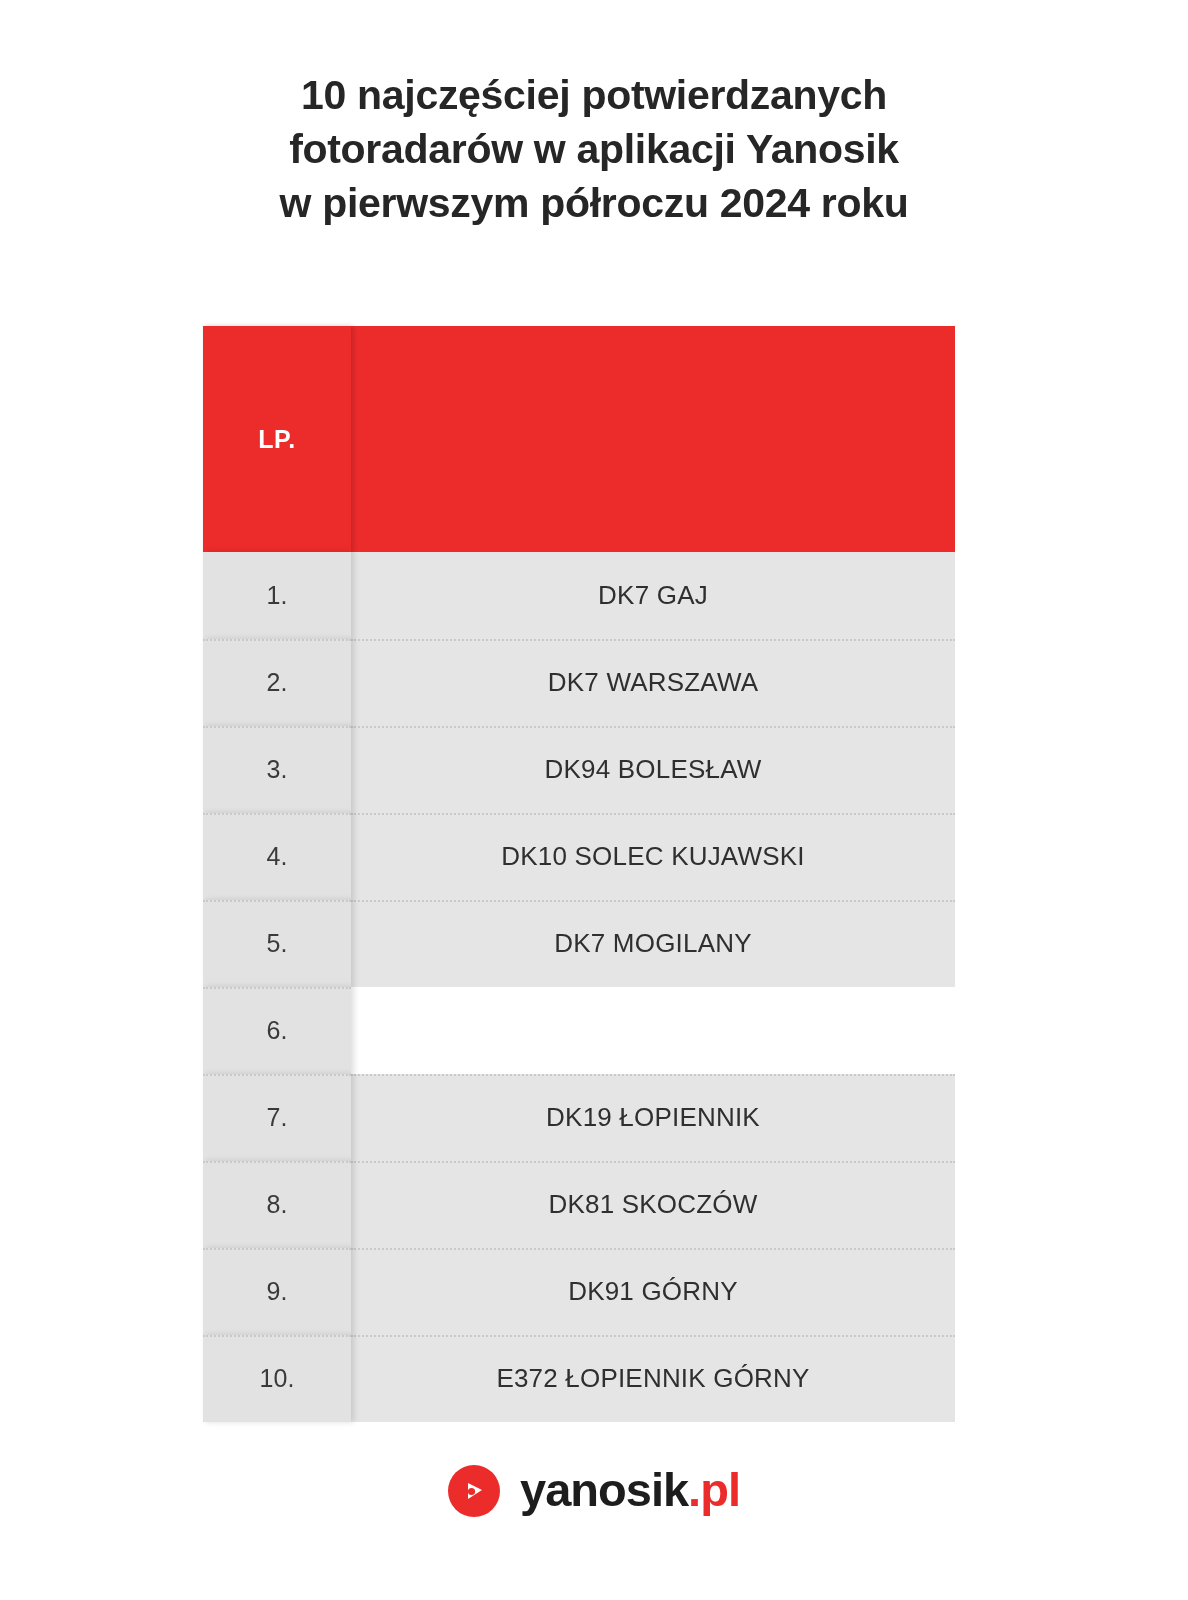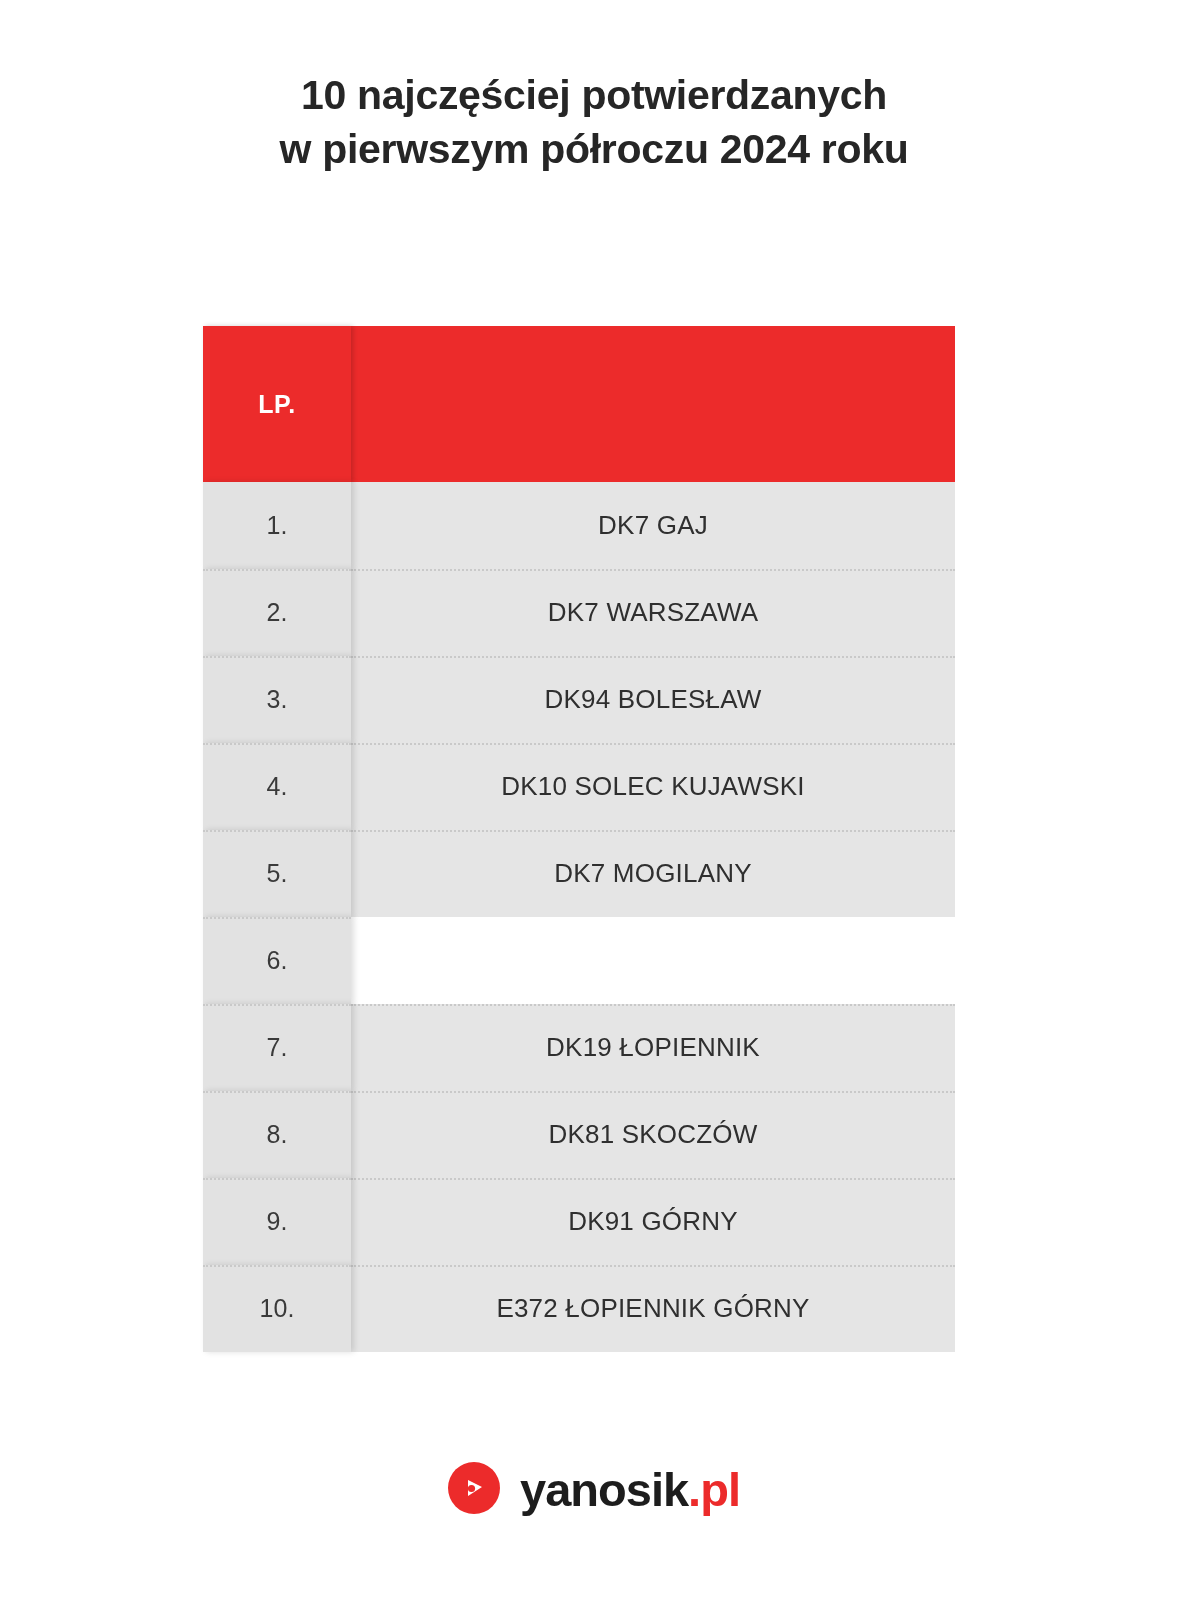--- a/index.html
+++ b/index.html
@@ -34,21 +34,21 @@
   .table-wrap {
     position: absolute;
     left: 203px;
     top: 326px;
     width: 752px;
   }
 
   .table-head {
     display: flex;
     background: #ec2b2b;
-    height: 156px;
+    height: 226px;
     position: relative;
   }
   .table-head::after {
     content: "";
     position: absolute;
     left: 0; right: 0; bottom: -14px;
     height: 14px;
     background: linear-gradient(to bottom, rgba(0,0,0,0.22), rgba(0,0,0,0));
     pointer-events: none;
   }
@@ -115,21 +115,21 @@
     letter-spacing: 0.2px;
   }
 
   
   .footer {
     position: absolute;
     left: 0;
     right: 0;
     top: 1462px;
     display: flex;
-    align-items: flex-start;
+    align-items: flex-end;
     justify-content: center;
     gap: 20px;
   }
   .logo-mark {
     width: 52px;
     height: 52px;
     border-radius: 50%;
     background: #ec2b2b;
     display: flex;
     align-items: center;
@@ -142,20 +142,21 @@
     letter-spacing: -1px;
     color: #1d1d1d;
   }
   .logo-text .dot-pl { color: #ec2b2b; }
 </style>
 </head>
 <body>
 
 <div class="title">
   <span class="title-line">10 najczęściej potwierdzanych</span>
+  <span class="title-line">fotoradarów w aplikacji Yanosik</span>
   <span class="title-line">w pierwszym półroczu 2024 roku</span>
 </div>
 
 <div class="table-wrap">
 
   <div class="table-head">
     <div class="head-lp">LP.</div>
   </div>
 
   <div class="table-body">

